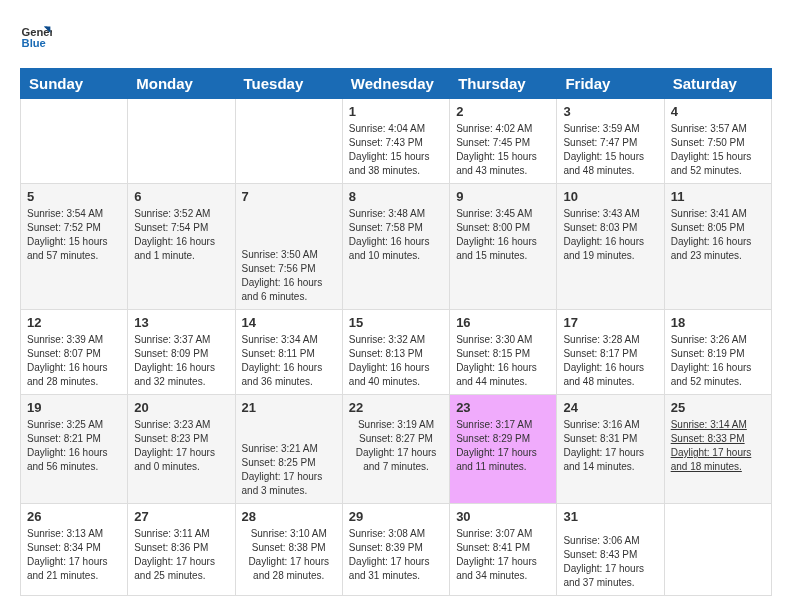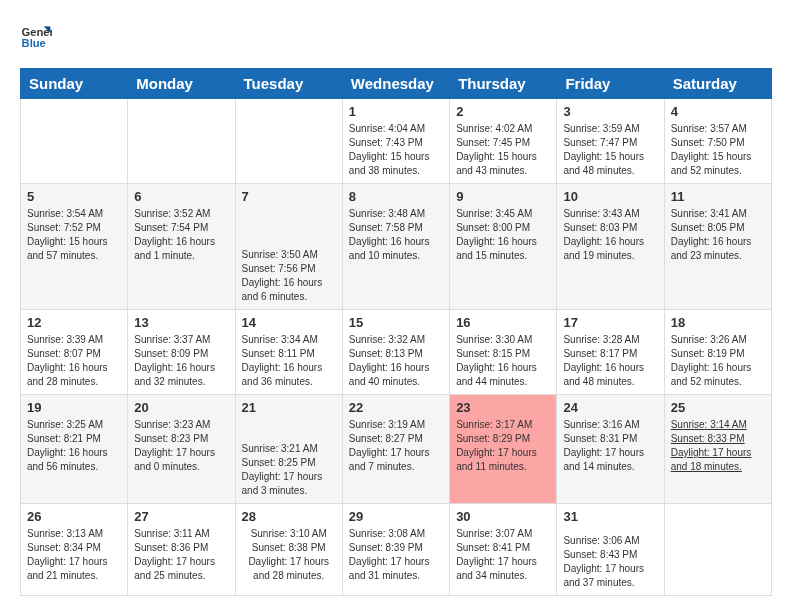--- a/index.html
+++ b/index.html
@@ -265,26 +265,26 @@
         </td>
         <td style="background: rgb(245, 245, 245);">
           <div class="day-number">21</div>
           <div class="day-info" style="white-space: pre-line; margin-top: 27px;">Sunrise: 3:21 AM
 Sunset: 8:25 PM
 Daylight: 17 hours
 and 3 minutes.</div>
         </td>
         <td style="background: rgb(245, 245, 245);">
           <div class="day-number">22</div>
-          <div class="day-info" style="white-space: pre-line;">Sunrise: 3:19 AM
+          <div class="day-info" style="white-space: pre-line; text-align: center;">Sunrise: 3:19 AM
 Sunset: 8:27 PM
 Daylight: 17 hours
 and 7 minutes.</div>
         </td>
-        <td style="background: #fca5a5; margin-top: 25px;">
+        <td style="background: #f0abfc; margin-top: 25px;">
           <div class="day-number">23</div>
           <div class="day-info" style="white-space: pre-line;">Sunrise: 3:17 AM
 Sunset: 8:29 PM
 Daylight: 17 hours
 and 11 minutes.</div>
         </td>
         <td style="background: rgb(245, 245, 245);">
           <div class="day-number">24</div>
           <div class="day-info" style="white-space: pre-line;">Sunrise: 3:16 AM
 Sunset: 8:31 PM

